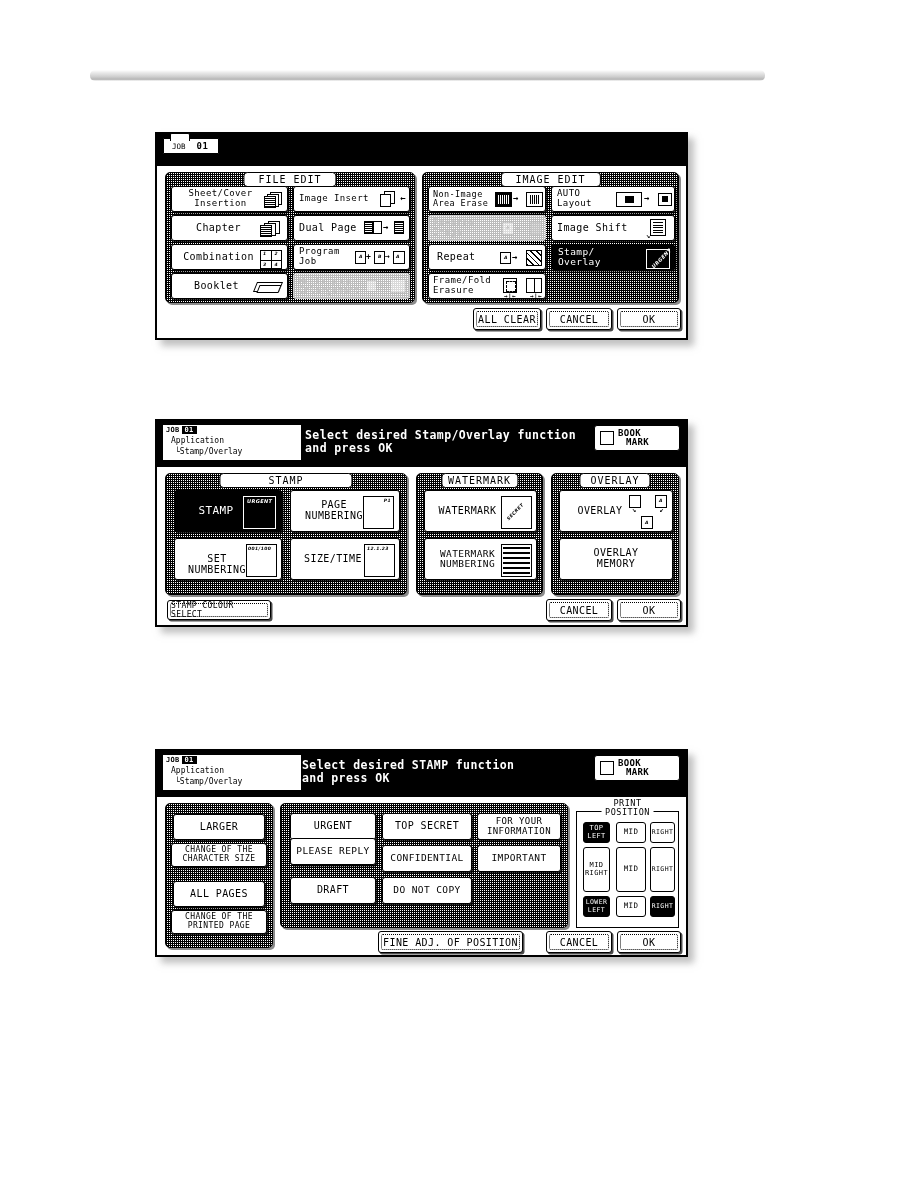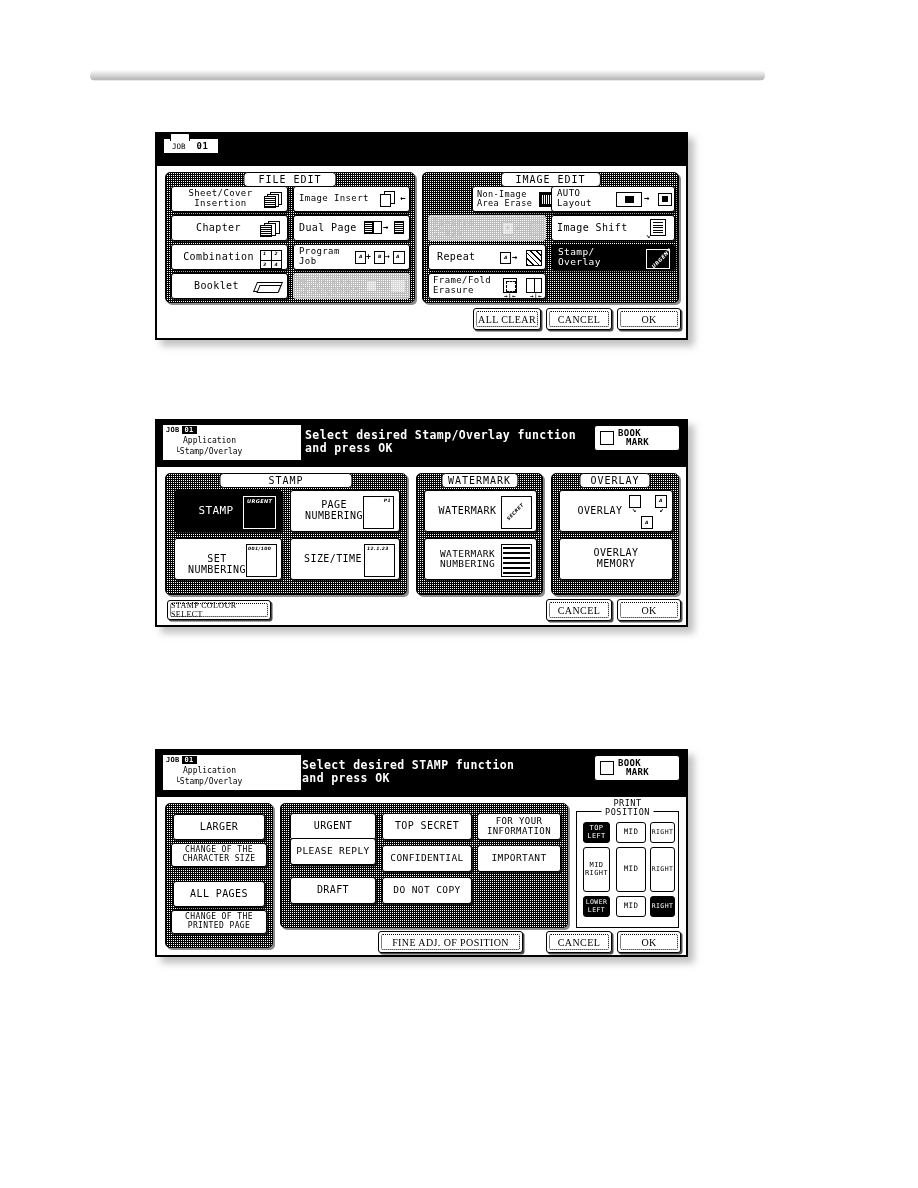--- a/index.html
+++ b/index.html
@@ -62,21 +62,21 @@
     font-size:8px;line-height:1.35;
     padding:0 0 2px 0;
     box-sizing:border-box;
   }
   .crumb .jobline{
     font-size:7px;font-weight:bold;padding:1px 0 1px 3px;letter-spacing:.3px;
   }
   .crumb .jobline .num{
     background:#000;color:#fff;padding:0 3px;margin-left:2px;
   }
-  .crumb .l1{padding-left:20px;}
+  .crumb .l1{padding-left:8px;}
   .crumb .l2{padding-left:12px;}
 
   
   .bookmark{
     position:absolute;right:6px;top:4px;
     background:#fff;color:#000;border:1.5px solid #000;
     border-radius:3px;
     width:86px;height:26px;
     display:flex;align-items:center;gap:4px;
     padding-left:5px;box-sizing:border-box;
@@ -141,21 +141,21 @@
     position:absolute;background:#fff;color:#000;
     border:1.5px solid #000;border-radius:3px;
     display:flex;align-items:center;justify-content:center;
     font-size:10px;letter-spacing:.4px;
     box-sizing:border-box;
     box-shadow:1.5px 1.5px 0 rgba(0,0,0,.7);
   }
   .abtn .inner{
     border:1px dotted #000;border-radius:2px;
     width:calc(100% - 6px);height:calc(100% - 6px);
-    display:flex;align-items:center;justify-content:center;font-family:Liberation Serif, serif;
+    display:flex;align-items:center;justify-content:center;
   }
 
   
   .ico{position:absolute;display:block;}
   .pg{box-sizing:border-box;border:1.2px solid #000;background:#fff;position:absolute;}
   .pg.blk{background:#000;}
   .arw{position:absolute;font-size:9px;line-height:1;font-weight:bold;}
   .tinytxt{
     position:absolute;font-size:4.5px;line-height:1;font-weight:bold;
     font-family:"DejaVu Sans", sans-serif;
@@ -265,21 +265,21 @@
           <i class="pg" style="left:0;top:1px;width:11px;height:12px;border-color:#bbb;"></i>
           <i class="arw" style="left:12px;top:2px;color:#bbb;">→</i>
           <i class="pg" style="right:0;top:0;width:16px;height:14px;border-color:#bbb;"></i>
         </span>
       </div>
     </div>
 
     <div class="group" style="left:265px;top:6px;width:257px;height:131px;">
       <div class="group-title">IMAGE EDIT</div>
 
-      <div class="btn" style="left:5px;top:13px;width:118px;height:26px;padding-left:4px;margin-left:44px;">
+      <div class="btn" style="left:5px;top:13px;width:118px;height:26px;padding-left:4px;">
         <span class="lbl" style="font-size:8.5px;">Non-Image
 Area Erase</span>
         <span class="ico" style="right:2px;top:5px;width:48px;height:16px;">
           <i class="pg blk" style="left:0;top:0;width:17px;height:15px;"></i>
           <i style="position:absolute;left:3px;top:3px;width:11px;height:9px;background:repeating-linear-gradient(90deg,#fff 0 1px,#000 1px 2px);"></i>
           <i class="arw" style="left:18px;top:2px;">→</i>
           <i class="pg" style="right:0;top:0;width:17px;height:15px;"></i>
           <i style="position:absolute;right:3px;top:3px;width:11px;height:9px;background:repeating-linear-gradient(90deg,#fff 0 1px,#000 1px 2px);"></i>
         </span>
       </div>

